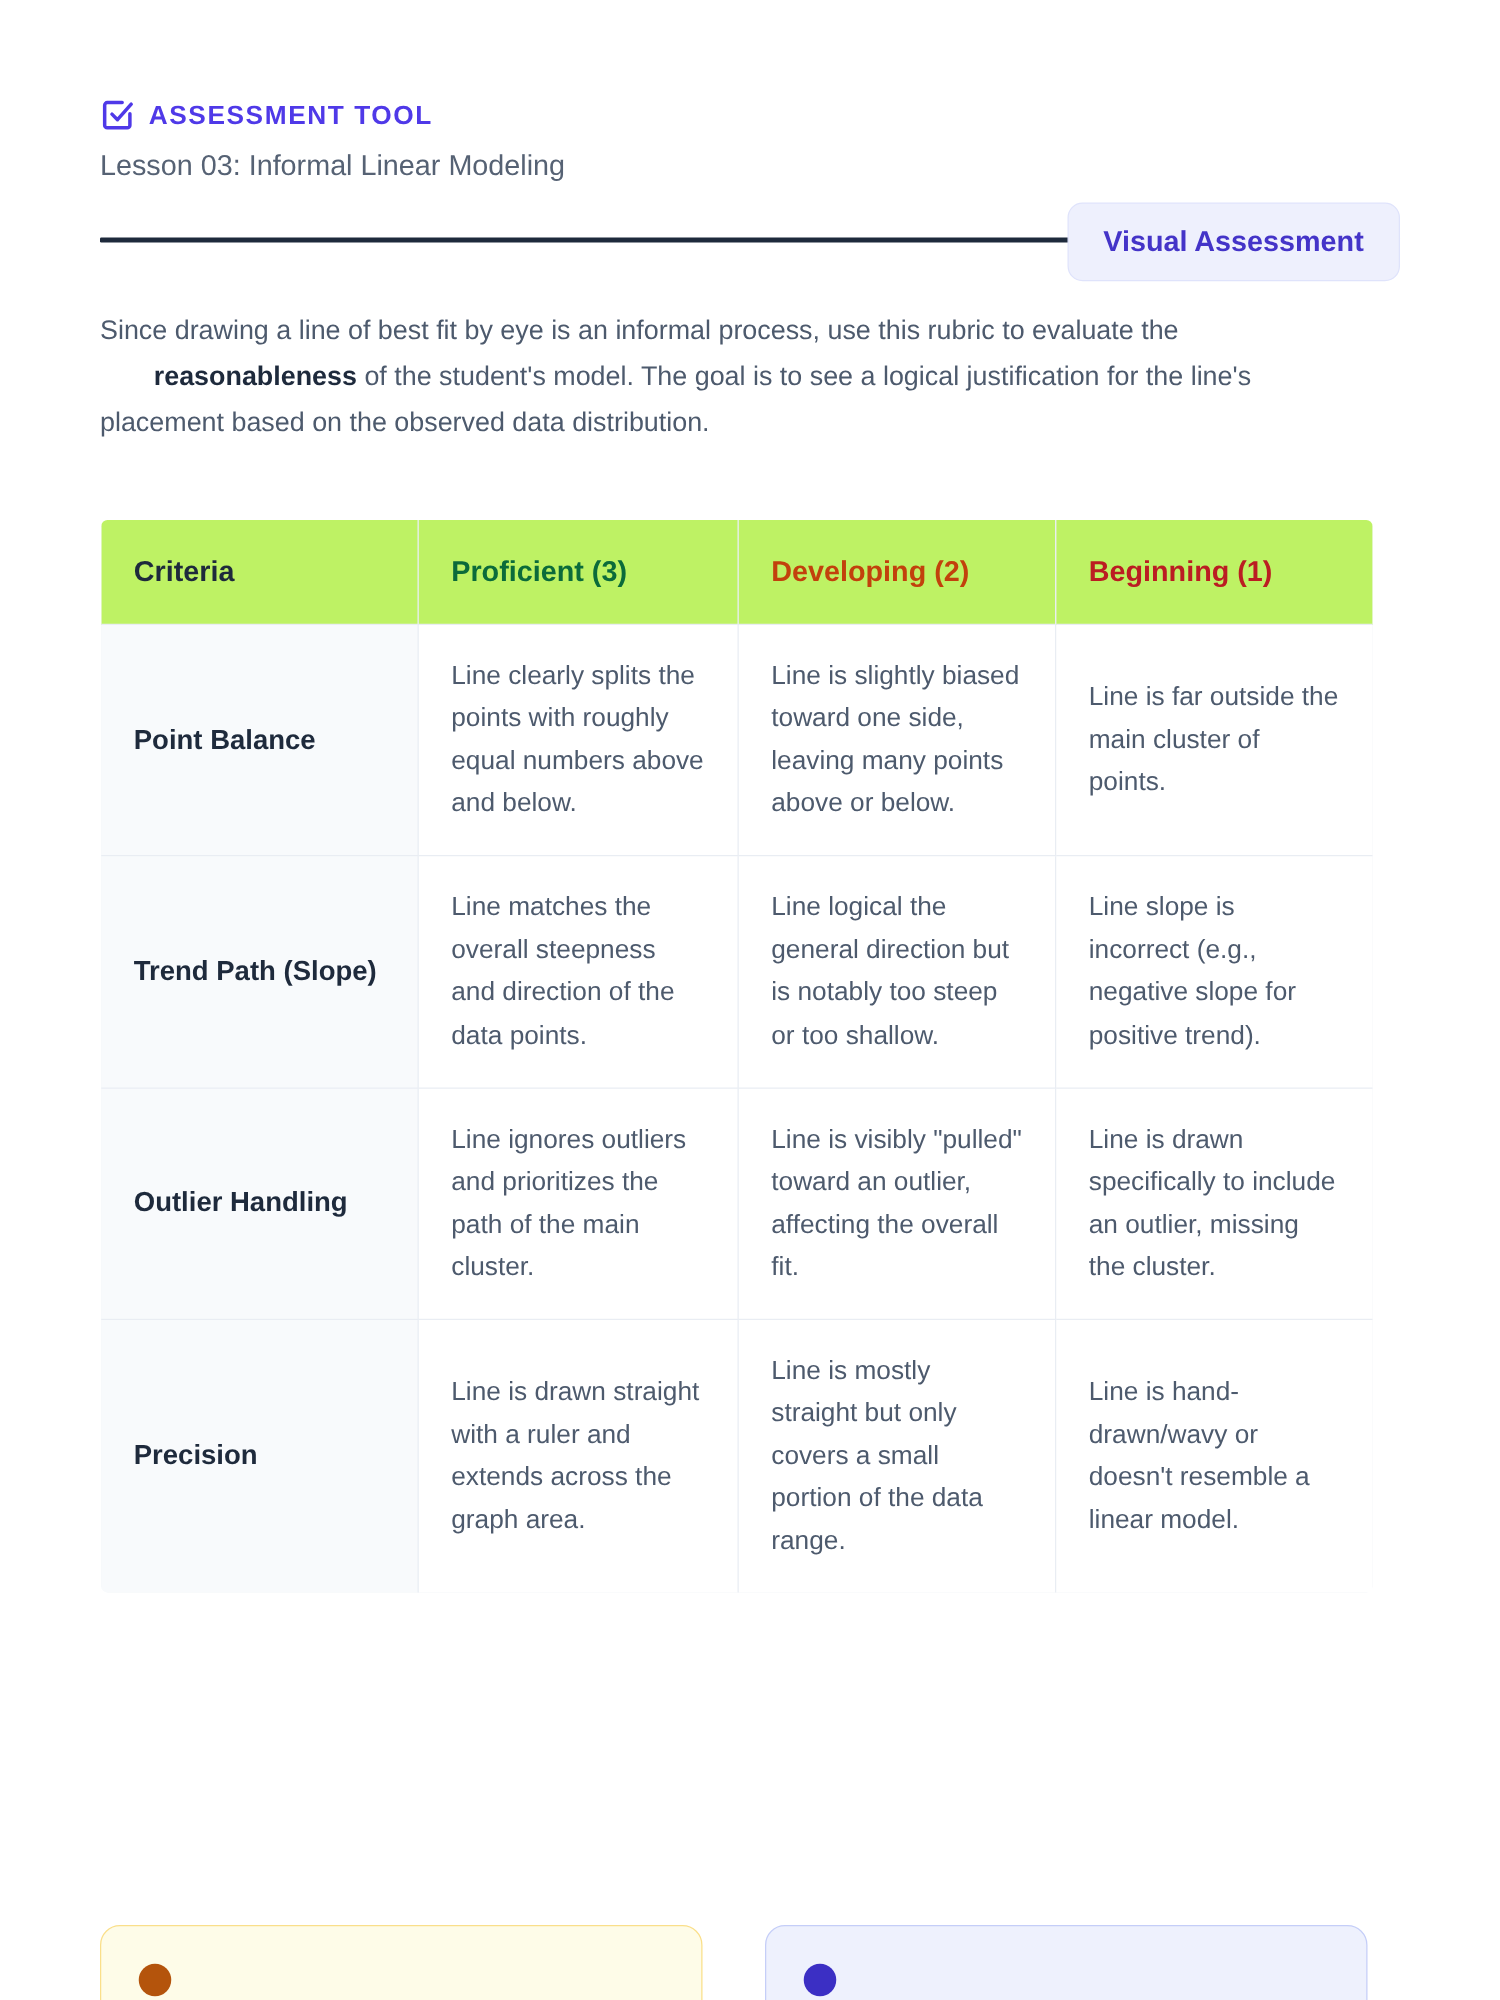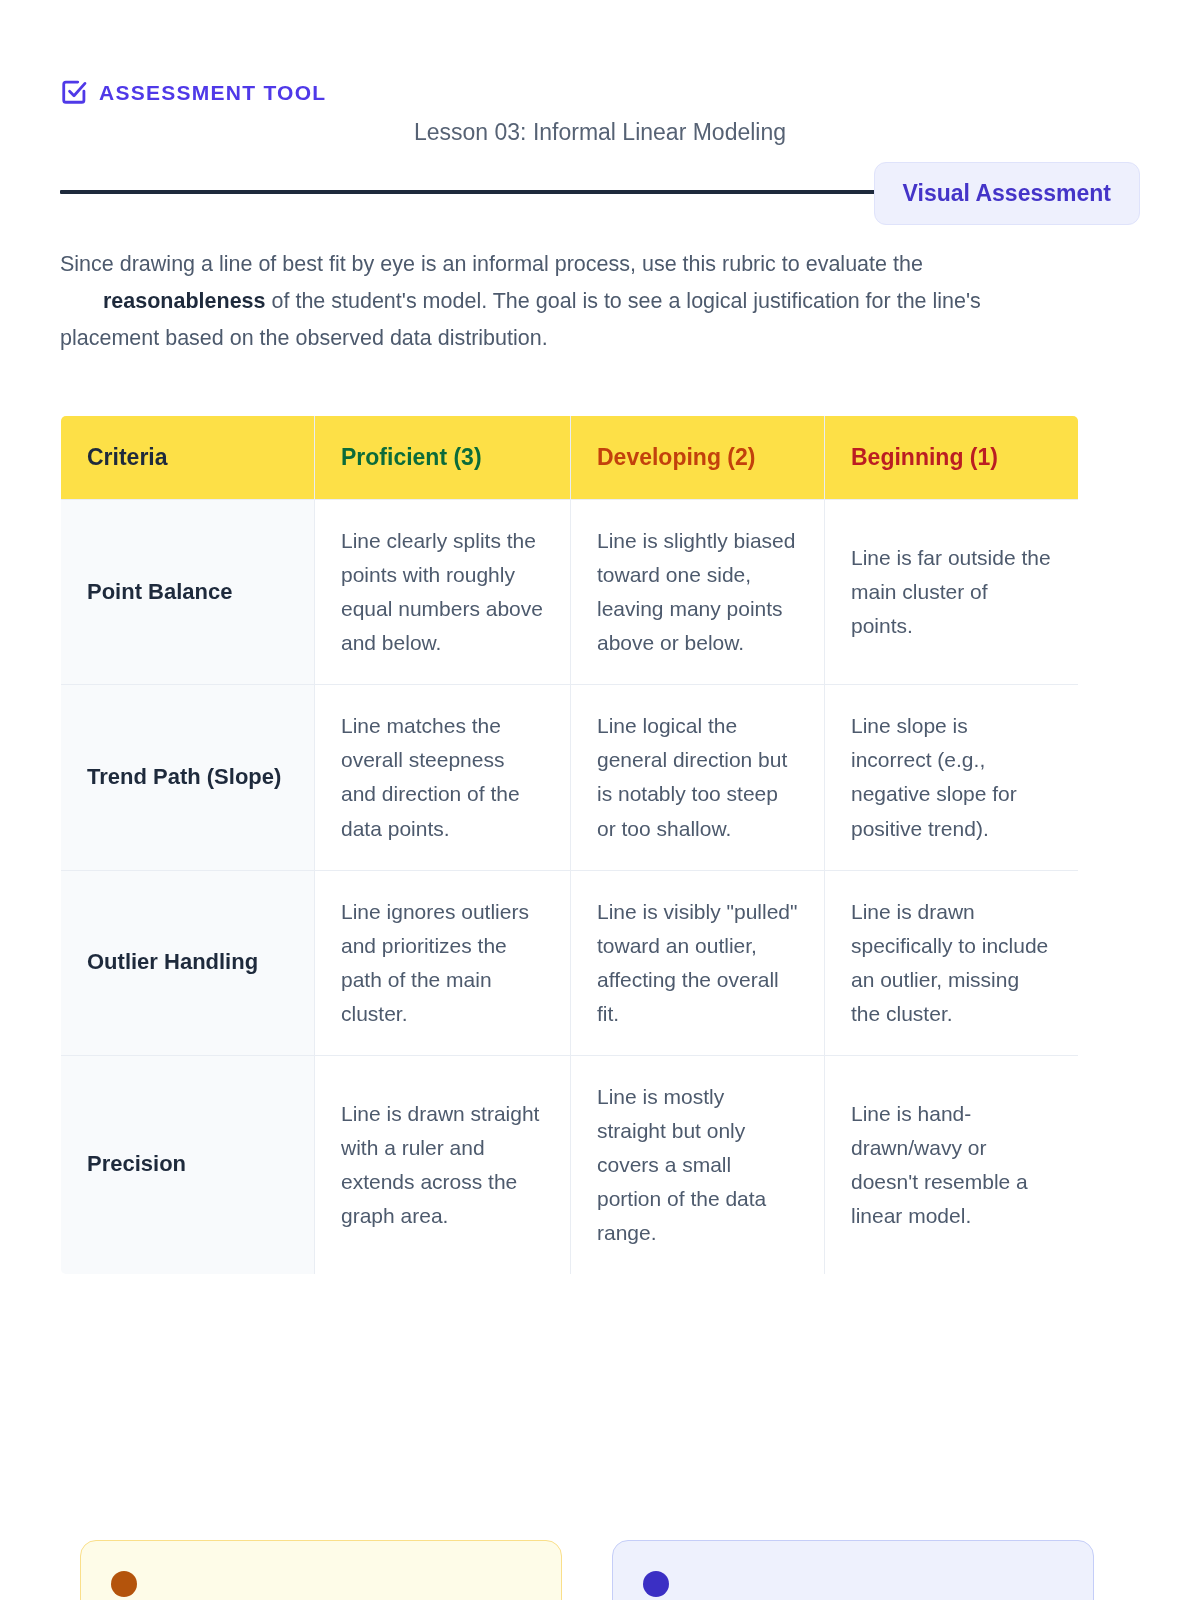--- a/index.html
+++ b/index.html
@@ -9,21 +9,21 @@
     height: 1600px;
     background: #ffffff;
     font-family: "Liberation Sans", sans-serif;
     overflow: hidden;
   }
 
   .page {
     width: 1200px;
     height: 1600px;
     position: relative;
-    padding: 0 60px;
+    padding: 0 80px;
     overflow: hidden;
   }
 
   
   .header {
     position: relative;
     padding-top: 78px;
   }
 
   .eyebrow {
@@ -55,21 +55,20 @@
     color: #1e2a3c;
     line-height: 1.06;
     margin-top: 6px;
   }
 
   .doc-subtitle {
     font-size: 23px;
     color: #566274;
     margin-top: 12px;
     line-height: 1.3;
-    text-align: center;
   }
 
   .badge {
     position: absolute;
     right: 0;
     top: 162px;
     background: #eef0fd;
     border: 1px solid #dfe3fb;
     border-radius: 12px;
     padding: 19px 28px;
@@ -108,21 +107,21 @@
   }
 
   .rubric-table th,
   .rubric-table td {
     border: 1px solid #e9edf3;
     vertical-align: middle;
     text-align: left;
   }
 
   .rubric-table thead th {
-    background: #fde047;
+    background: #bef264;
     padding: 28px 26px;
     font-size: 23px;
     font-weight: bold;
     line-height: 1.2;
   }
 
   th.col-criteria { width: 254px; color: #1e2a3c; }
   th.col-p3 { width: 256px; color: #0b6b3a; }
   th.col-d2 { width: 254px; color: #c2410c; margin-top: 13px; }
   th.col-b1 { width: 254px; color: #bb1d22; }

